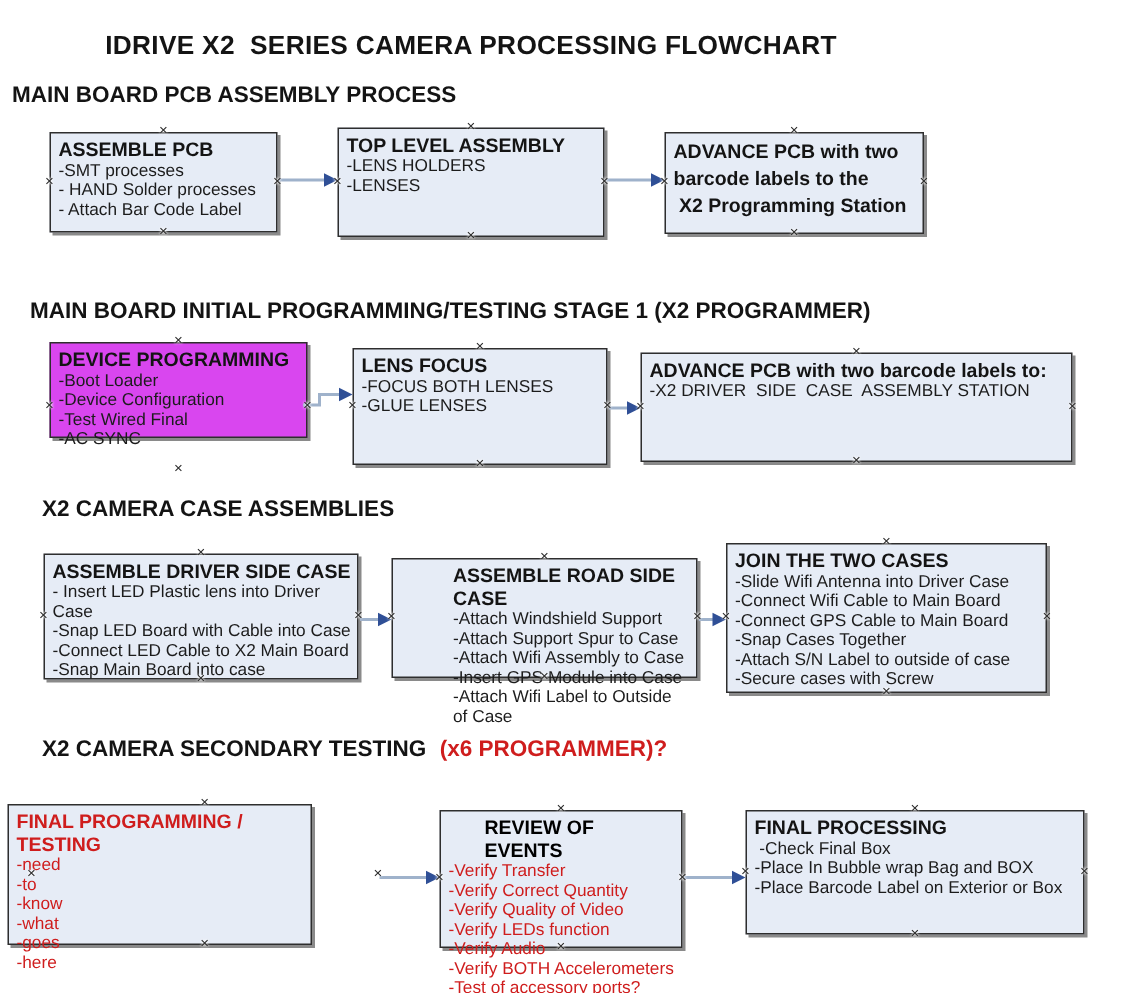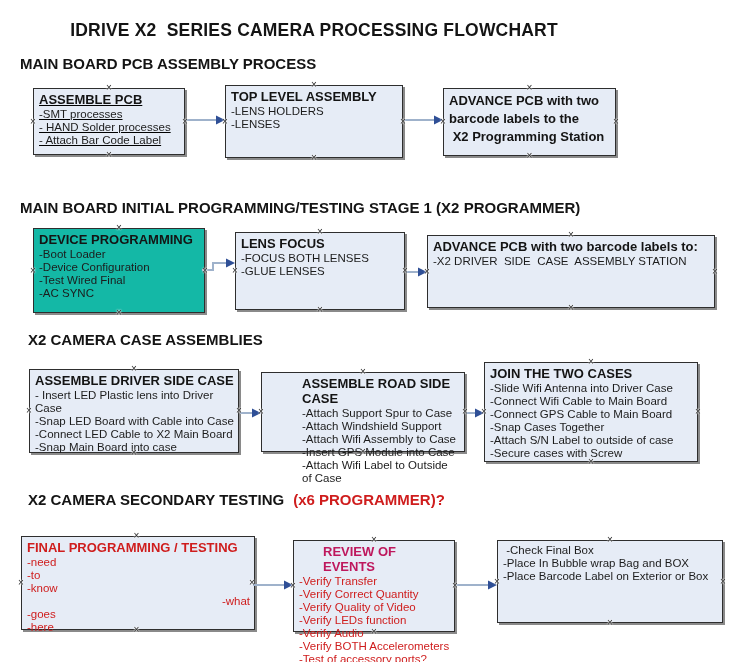--- a/index.html
+++ b/index.html
@@ -52,22 +52,22 @@
       </g>
       <g>
         <polyline points="253,585 285,585" fill="none" stroke="#9fb2cb" stroke-width="2"></polyline>
         <polygon points="284,580.5 293,585 284,589.5" fill="#2f4f96"></polygon>
       </g>
       <g>
         <polyline points="456,585 489,585" fill="none" stroke="#9fb2cb" stroke-width="2"></polyline>
         <polygon points="488,580.5 497,585 488,589.5" fill="#2f4f96"></polygon>
       </g>
     </svg>
-<div class="section-heading" style="left: 20px; top: 55px;"><span>MAIN BOARD PCB ASSEMBLY PROCESS</span></div>
-    <div class="flow-box" style="left: 33px; top: 88px; width: 152px; height: 67px; background: rgb(230, 236, 246); border-color: rgb(46, 46, 46); box-shadow: rgb(138, 138, 138) 2px 2px 0px; text-decoration: underline;">
+<div class="section-heading" style="left: 8px; top: 55px;"><span>MAIN BOARD PCB ASSEMBLY PROCESS</span></div>
+    <div class="flow-box" style="left: 33px; top: 88px; width: 152px; height: 67px; background: rgb(230, 236, 246); border-color: rgb(46, 46, 46); box-shadow: rgb(138, 138, 138) 2px 2px 0px;">
       <div class="box-title">ASSEMBLE PCB</div>
       <div class="box-item">-SMT processes</div>
       <div class="box-item">- HAND Solder processes</div>
       <div class="box-item">- Attach Bar Code Label</div>
     </div>
     <span class="xmark" style="left: 109px; top: 88px;">×</span>
     <span class="xmark" style="left: 109px; top: 155px;">×</span>
     <span class="xmark" style="left: 33px; top: 121.5px;">×</span>
     <span class="xmark" style="left: 185px; top: 121.5px;">×</span>
     <div class="flow-box" style="left: 225px; top: 85px; width: 178px; height: 73px; background: rgb(230, 236, 246); border-color: rgb(46, 46, 46); box-shadow: rgb(138, 138, 138) 2px 2px 0px;">
@@ -82,21 +82,21 @@
     <div class="flow-box tall" style="left: 443px; top: 88px; width: 173px; height: 68px; background: rgb(230, 236, 246); border-color: rgb(46, 46, 46); box-shadow: rgb(138, 138, 138) 2px 2px 0px;">
       <div class="box-title">ADVANCE PCB with two
 barcode labels to the
  X2 Programming Station</div>
     </div>
     <span class="xmark" style="left: 529.5px; top: 88px;">×</span>
     <span class="xmark" style="left: 529.5px; top: 156px;">×</span>
     <span class="xmark" style="left: 443px; top: 122px;">×</span>
     <span class="xmark" style="left: 616px; top: 122px;">×</span>
     <div class="section-heading" style="left: 20px; top: 199px;"><span>MAIN BOARD INITIAL PROGRAMMING/TESTING STAGE 1 (X2 PROGRAMMER)</span></div>
-    <div class="flow-box" style="left: 33px; top: 228px; width: 172px; height: 85px; background: #14b8a6; border-color: rgb(46, 46, 46); box-shadow: rgb(138, 138, 138) 2px 2px 0px;">
+    <div class="flow-box" style="left: 33px; top: 228px; width: 172px; height: 64px; background: #d946ef; border-color: rgb(46, 46, 46); box-shadow: rgb(138, 138, 138) 2px 2px 0px;">
       <div class="box-title">DEVICE PROGRAMMING</div>
       <div class="box-item">-Boot Loader</div>
       <div class="box-item">-Device Configuration</div>
       <div class="box-item">-Test Wired Final</div>
       <div class="box-item">-AC SYNC</div>
     </div>
     <span class="xmark" style="left: 119px; top: 228px;">×</span>
     <span class="xmark" style="left: 119px; top: 313px;">×</span>
     <span class="xmark" style="left: 33px; top: 270.5px;">×</span>
     <span class="xmark" style="left: 205px; top: 270.5px;">×</span>
@@ -124,22 +124,22 @@
       <div class="box-item">-Snap LED Board with Cable into Case</div>
       <div class="box-item">-Connect LED Cable to X2 Main Board</div>
       <div class="box-item">-Snap Main Board into case</div>
     </div>
     <span class="xmark" style="left: 134px; top: 369px;">×</span>
     <span class="xmark" style="left: 134px; top: 453px;">×</span>
     <span class="xmark" style="left: 29px; top: 411px;">×</span>
     <span class="xmark" style="left: 239px; top: 411px;">×</span>
     <div class="flow-box" style="left: 261px; top: 372px; width: 204px; height: 80px; background: rgb(230, 236, 246); border-color: rgb(46, 46, 46); box-shadow: rgb(138, 138, 138) 2px 2px 0px; padding-left: 40px;">
       <div class="box-title">ASSEMBLE ROAD SIDE CASE</div>
+      <div class="box-item">-Attach Windshield Support</div>
       <div class="box-item">-Attach Support Spur to Case</div>
-      <div class="box-item">-Attach Windshield Support</div>
       <div class="box-item">-Attach Wifi Assembly to Case</div>
       <div class="box-item">-Insert GPS Module into Case</div>
       <div class="box-item">-Attach Wifi Label to Outside of Case</div>
     </div>
     <span class="xmark" style="left: 363px; top: 372px;">×</span>
     <span class="xmark" style="left: 363px; top: 452px;">×</span>
     <span class="xmark" style="left: 261px; top: 412px;">×</span>
     <span class="xmark" style="left: 465px; top: 412px;">×</span>
     <div class="flow-box" style="left: 484px; top: 362px; width: 214px; height: 100px; background: rgb(230, 236, 246); border-color: rgb(46, 46, 46); box-shadow: rgb(138, 138, 138) 2px 2px 0px;">
       <div class="box-title">JOIN THE TWO CASES</div>
@@ -148,48 +148,49 @@
       <div class="box-item">-Connect GPS Cable to Main Board</div>
       <div class="box-item">-Snap Cases Together</div>
       <div class="box-item">-Attach S/N Label to outside of case</div>
       <div class="box-item">-Secure cases with Screw</div>
     </div>
     <span class="xmark" style="left: 591px; top: 362px;">×</span>
     <span class="xmark" style="left: 591px; top: 462px;">×</span>
     <span class="xmark" style="left: 484px; top: 412px;">×</span>
     <span class="xmark" style="left: 698px; top: 412px;">×</span>
     <div class="section-heading" style="left: 28px; top: 491px;"><span>X2 CAMERA SECONDARY TESTING</span><span class="heading-red" style="color: rgb(207, 29, 29);">(x6 PROGRAMMER)?</span></div>
-    <div class="flow-box" style="left: 21px; top: 536px; width: 234px; height: 94px; background: rgb(230, 236, 246); border-color: rgb(46, 46, 46); box-shadow: rgb(138, 138, 138) 2px 2px 0px;">
+    <div class="flow-box" style="left: 5px; top: 536px; width: 203px; height: 94px; background: rgb(230, 236, 246); border-color: rgb(46, 46, 46); box-shadow: rgb(138, 138, 138) 2px 2px 0px;">
       <div class="box-title" style="color: rgb(207, 29, 29);">FINAL PROGRAMMING / TESTING</div>
       <div class="box-item" style="color: rgb(207, 29, 29);">-need</div>
       <div class="box-item" style="color: rgb(207, 29, 29);">-to</div>
       <div class="box-item" style="color: rgb(207, 29, 29);">-know</div>
-      <div class="box-item" style="color: rgb(207, 29, 29); text-align: right;">-what</div>
+      <div class="box-item" style="color: rgb(207, 29, 29);">-what</div>
       <div class="box-item" style="color: rgb(207, 29, 29);">-goes</div>
       <div class="box-item" style="color: rgb(207, 29, 29);">-here</div>
     </div>
     <span class="xmark" style="left: 136.5px; top: 536px;">×</span>
     <span class="xmark" style="left: 136.5px; top: 630px;">×</span>
     <span class="xmark" style="left: 21px; top: 583px;">×</span>
     <span class="xmark" style="left: 252px; top: 583px;">×</span>
     <div class="flow-box" style="left: 293px; top: 540px; width: 162px; height: 92px; background: rgb(230, 236, 246); border-color: rgb(46, 46, 46); box-shadow: rgb(138, 138, 138) 2px 2px 0px;">
-      <div class="box-title" style="color: #be185d; padding-left: 24px;">REVIEW OF EVENTS</div>
+      <div class="box-title" style="color: #000000; padding-left: 24px;">REVIEW OF EVENTS</div>
       <div class="box-item" style="color: rgb(207, 29, 29);">-Verify Transfer</div>
       <div class="box-item" style="color: rgb(207, 29, 29);">-Verify Correct Quantity</div>
       <div class="box-item" style="color: rgb(207, 29, 29);">-Verify Quality of Video</div>
       <div class="box-item" style="color: rgb(207, 29, 29);">-Verify LEDs function</div>
       <div class="box-item" style="color: rgb(207, 29, 29);">-Verify Audio</div>
       <div class="box-item" style="color: rgb(207, 29, 29);">-Verify BOTH Accelerometers</div>
       <div class="box-item" style="color: rgb(207, 29, 29);">-Test of accessory ports?</div>
     </div>
     <span class="xmark" style="left: 374px; top: 540px;">×</span>
     <span class="xmark" style="left: 374px; top: 632px;">×</span>
     <span class="xmark" style="left: 293px; top: 586px;">×</span>
     <span class="xmark" style="left: 455px; top: 586px;">×</span>
     <div class="flow-box" style="left: 497px; top: 540px; width: 226px; height: 83px; background: rgb(230, 236, 246); border-color: rgb(46, 46, 46); box-shadow: rgb(138, 138, 138) 2px 2px 0px;">
+      <div class="box-title">FINAL PROCESSING</div>
       <div class="box-item"> -Check Final Box</div>
       <div class="box-item">-Place In Bubble wrap Bag and BOX</div>
       <div class="box-item">-Place Barcode Label on Exterior or Box</div>
     </div>
     <span class="xmark" style="left: 610px; top: 540px;">×</span>
     <span class="xmark" style="left: 610px; top: 623px;">×</span>
     <span class="xmark" style="left: 497px; top: 581.5px;">×</span>
     <span class="xmark" style="left: 723px; top: 581.5px;">×</span>
   </div>
 

